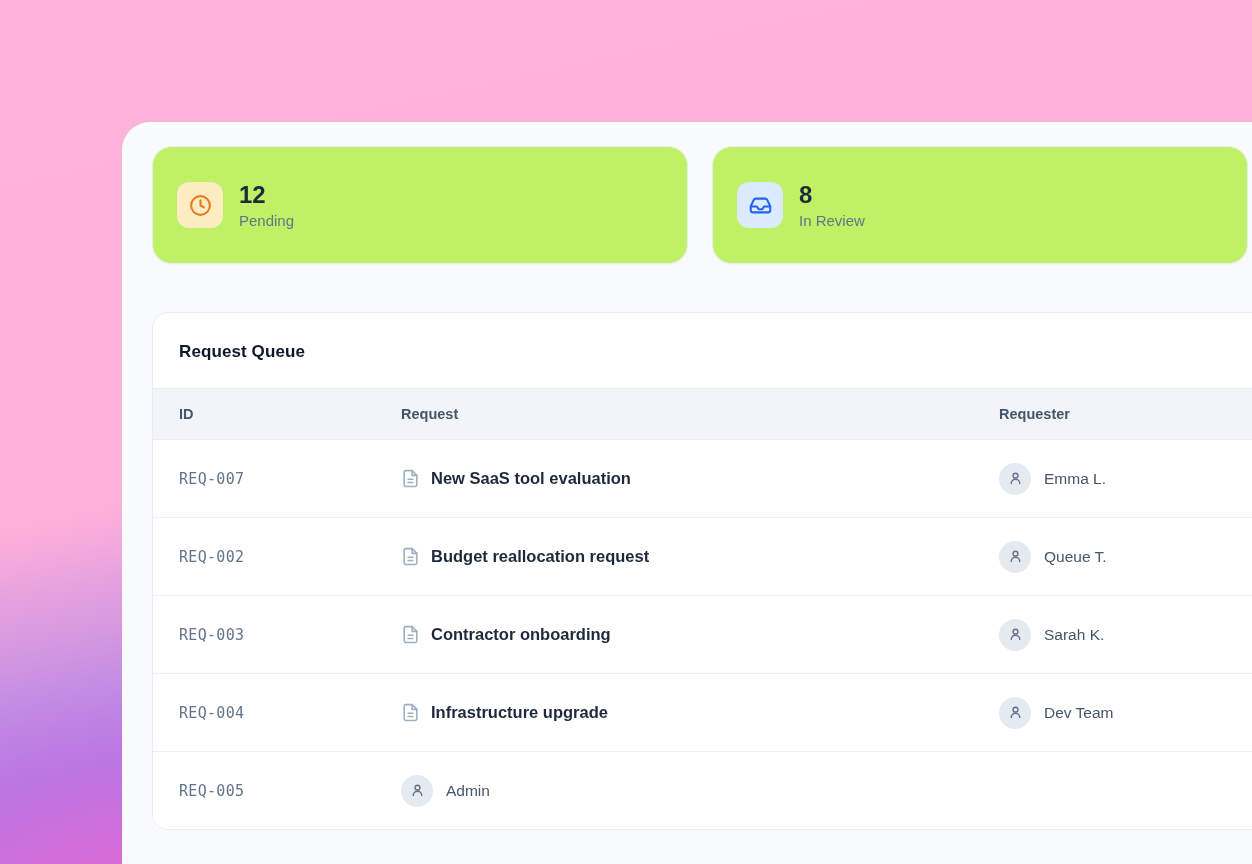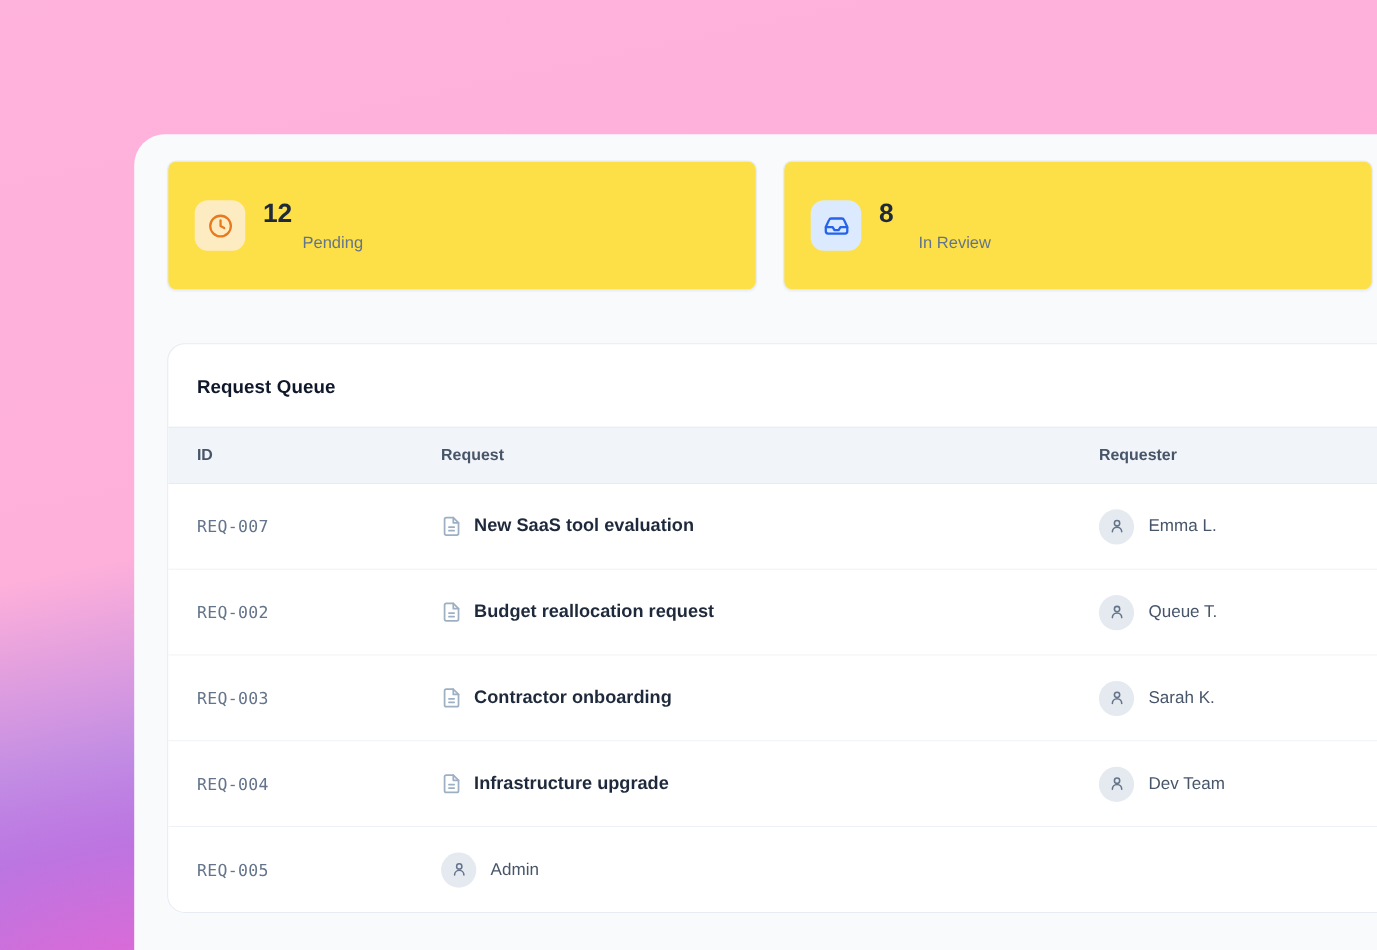--- a/index.html
+++ b/index.html
@@ -24,41 +24,41 @@
     border-top-left-radius: 28px;
     padding: 24px 0 0 30px;
     box-sizing: border-box;
   }
 
   
   .stats-row { display: flex; gap: 24px; }
   .stat-card {
     width: 536px;
     height: 118px;
-    background: #fde047;
+    background: #bef264;
     border: 1px solid #e7ecf2;
-    border-radius: 8px;
+    border-radius: 20px;
     box-sizing: border-box;
     display: flex;
     align-items: center;
     gap: 16px;
     padding: 0 24px;
     box-shadow: 0 1px 2px rgba(15,23,42,0.04);
   }
   .stat-icon {
     width: 46px; height: 46px;
     border-radius: 12px;
     display: flex; align-items: center; justify-content: center;
     flex: 0 0 auto;
   }
   .stat-icon svg { width: 25px; height: 25px; }
   .stat-icon.pending { background: #fdecc2; color: #e8791f; }
   .stat-icon.review  { background: #dbeafe; color: #2563eb; }
   .stat-value { font-size: 24px; font-weight: 700; color: #1e293b; line-height: 1.15; }
-  .stat-label { font-size: 15px; color: #64748b; margin-top: 3px; margin-left: 36px; }
+  .stat-label { font-size: 15px; color: #64748b; margin-top: 3px; }
 
   
   .table-card {
     margin-top: 48px;
     width: 1656px;
     background: #ffffff;
     border: 1px solid #e7ecf2;
     border-radius: 16px;
     overflow: hidden;
   }

